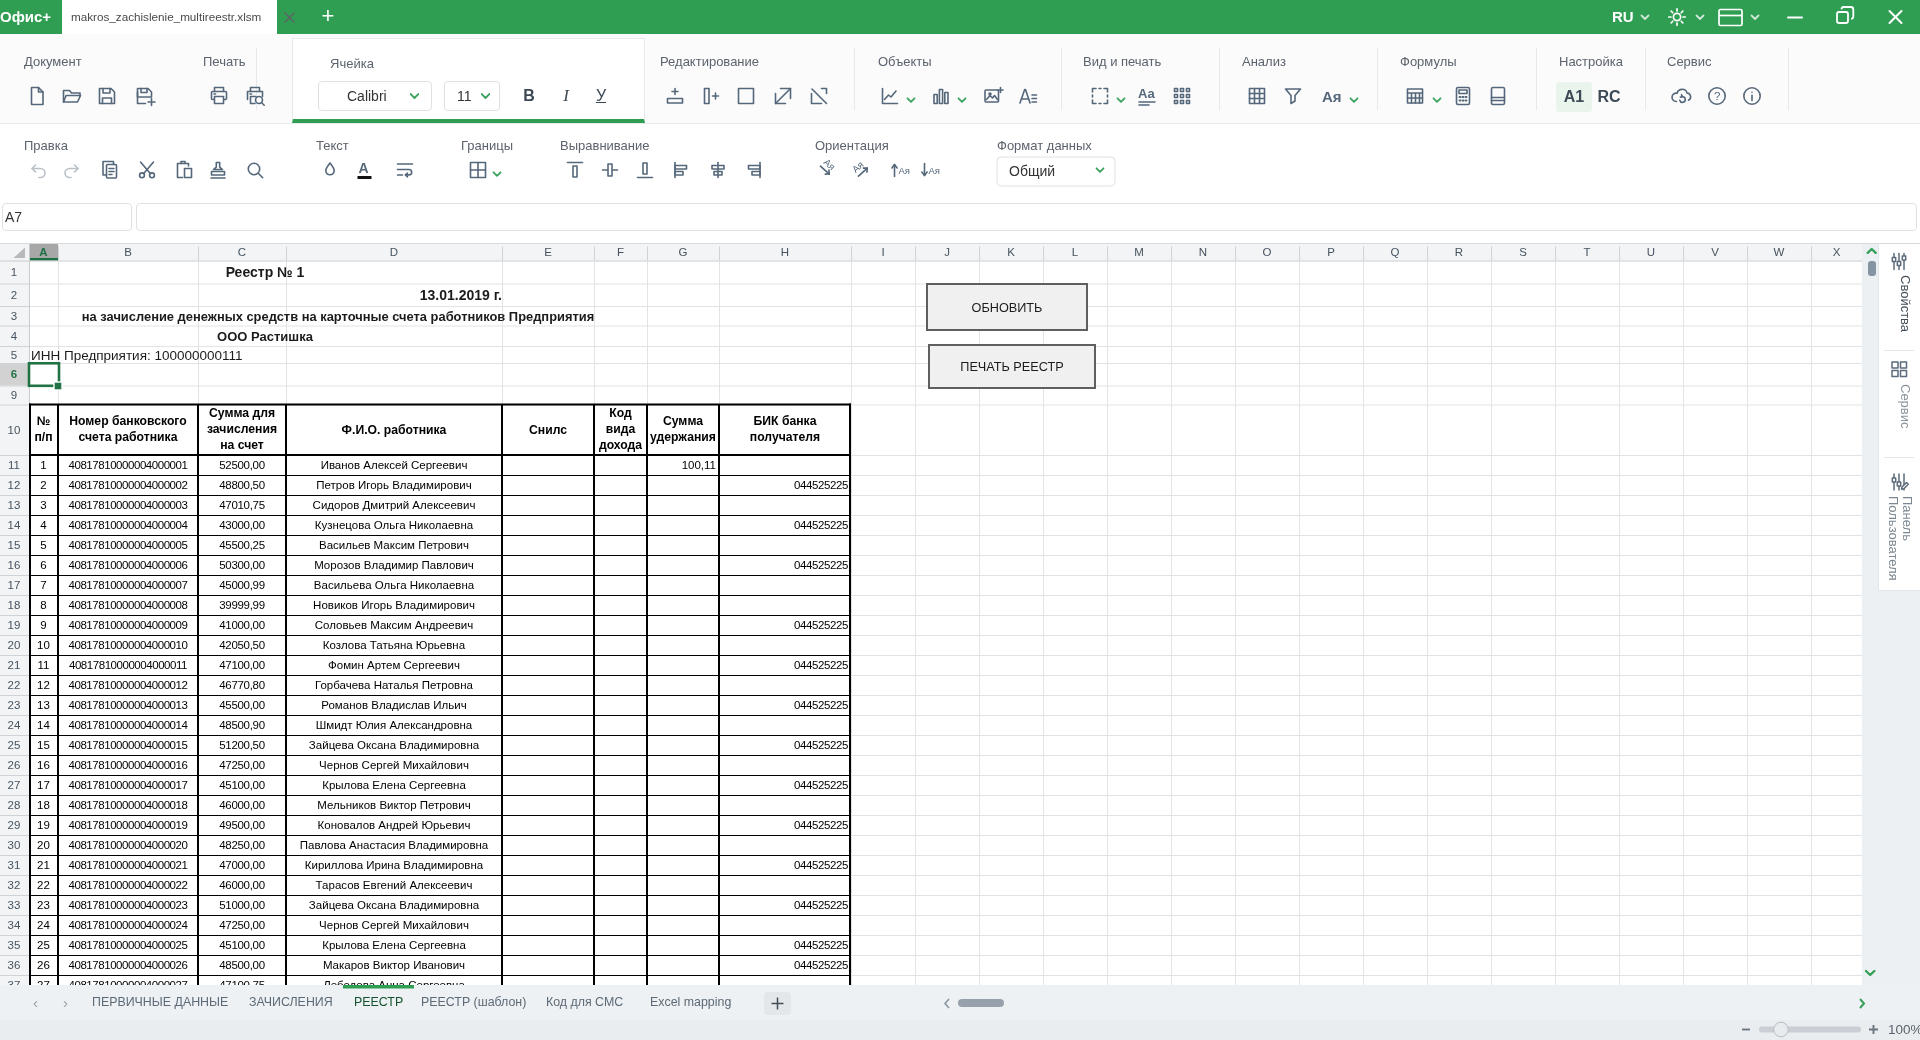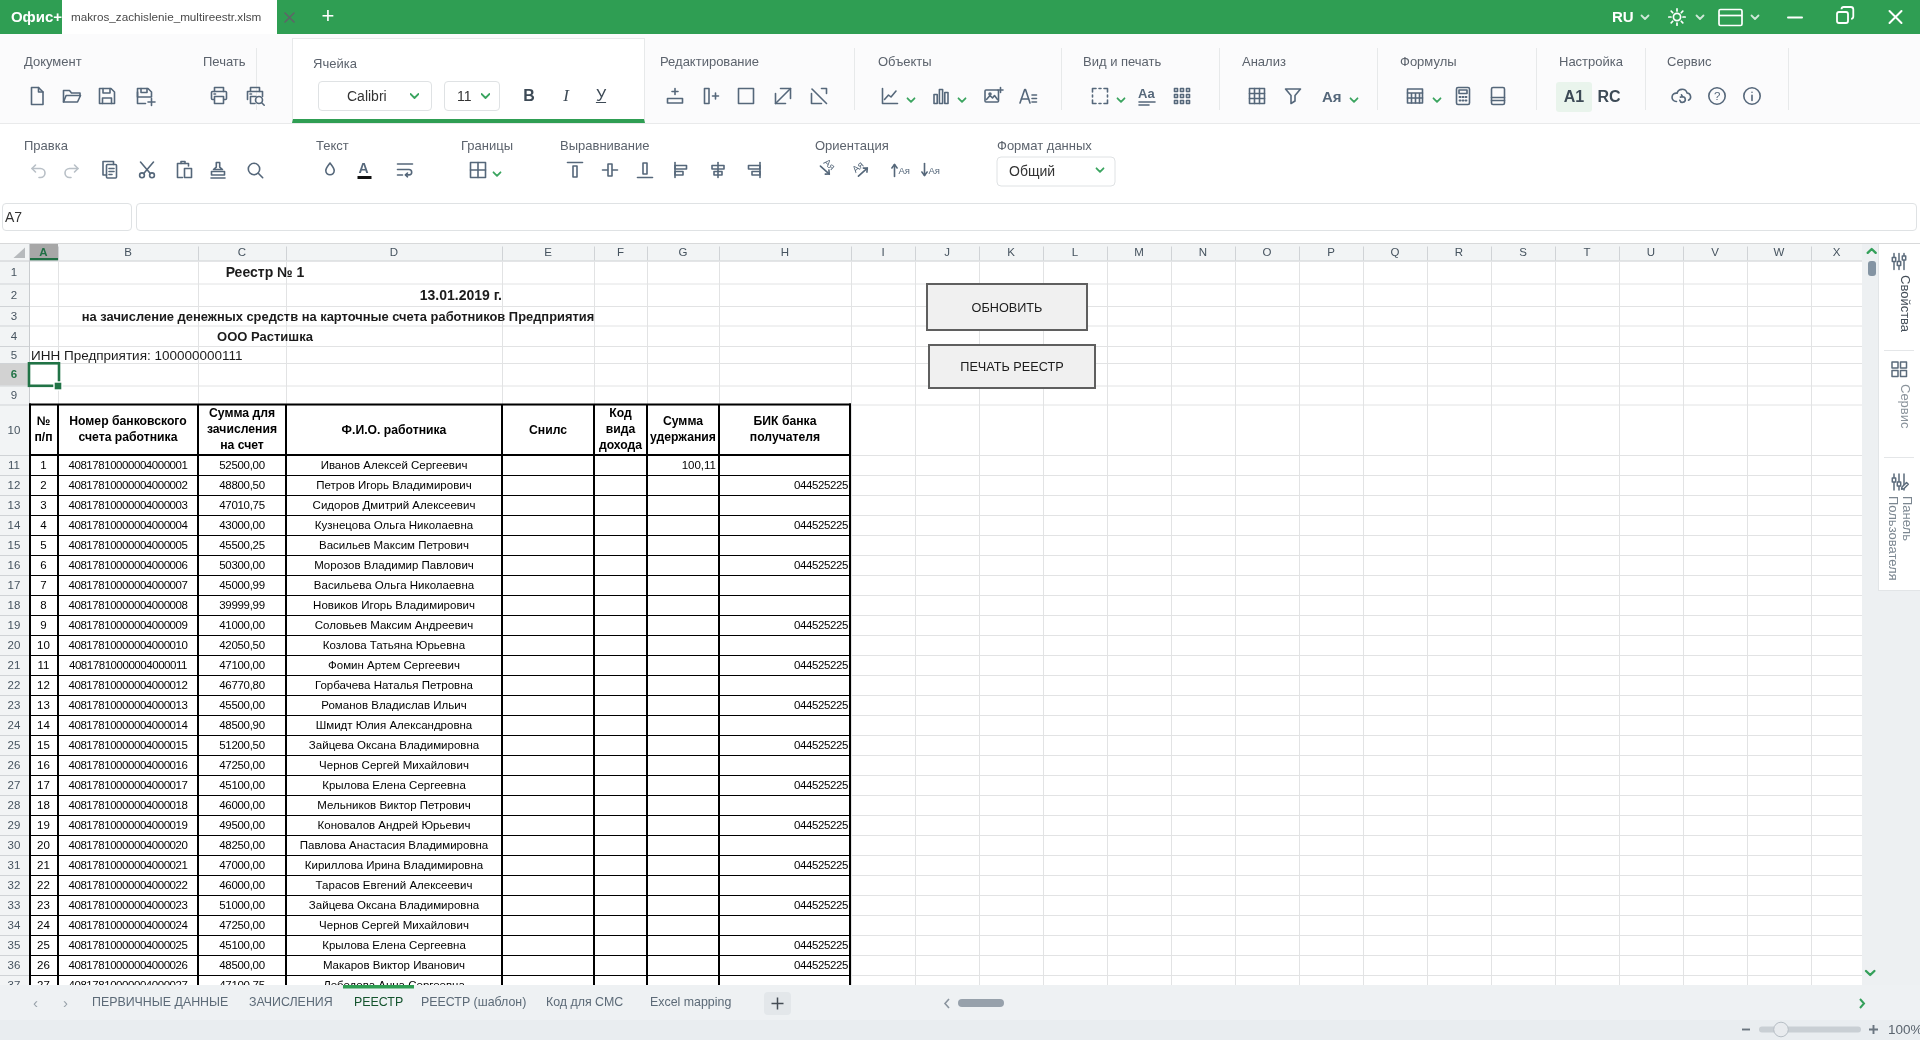--- a/index.html
+++ b/index.html
@@ -1,25 +1,25 @@
 <!DOCTYPE html>
 <html><head><meta charset="utf-8"><title>spread</title>
 <style>
 *{margin:0;padding:0;box-sizing:border-box}
 html,body{width:1920px;height:1040px;overflow:hidden;font-family:"Liberation Sans",sans-serif;background:#fff}
 .abs{position:absolute}
 #topbar{left:0;top:0;width:1920px;height:34px;background:#2f9e53}
-#logo{left:0;top:0;width:62px;height:34px;background:#2f9e53;color:#fff;font-weight:bold;font-size:15px;line-height:34px;text-align:right}
+#logo{left:0;top:0;width:62px;height:34px;background:#2f9e53;color:#fff;font-weight:bold;font-size:15px;line-height:34px;text-align:left}
 #tab{left:62px;top:0;width:215px;height:34px;background:#fff;color:#4a4a4a;font-size:11.7px;line-height:34px}
 #tab span.name{position:absolute;left:9px;top:0}
 
 #plus{left:318px;top:0;width:20px;height:34px;color:#fff;font-size:22px;font-weight:300;line-height:32px;text-align:center}
 #tb1{left:0;top:34px;width:1920px;height:90px;background:#fbfbfc;border-bottom:1px solid #e9eaeb}
 #card{left:292px;top:38px;width:353px;height:85px;background:#fff;border:1px solid #e7e9ea;border-bottom:4px solid #2f9e53}
-#cardlabel{left:313px;top:56px;font-size:13px;color:#5c636d}
+#cardlabel{left:330px;top:56px;font-size:13px;color:#5c636d}
 .sel{border:1px solid #dfe2e4;border-radius:4px;background:#fff;font-size:14px;color:#333}
 #fontsel{left:318px;top:81px;width:114px;height:30px;line-height:28px;padding-left:28px}
 #sizesel{left:444px;top:81px;width:56px;height:30px;line-height:28px;padding-left:12px}
 .biu{top:82px;font-size:16px;color:#3d4a56;width:30px;height:28px;text-align:center;line-height:28px}
 #fb{left:0;top:199px;width:1920px;height:45px;background:#fff;border-bottom:1px solid #d8d9da}
 #namebox{left:2px;top:4px;width:130px;height:28px;line-height:26px;padding-left:2px}
 #formulabox{left:136px;top:4px;width:1781px;height:28px}
 #tabbar{left:0;top:985px;width:1920px;height:35px;background:#eef1f3;font-size:12.4px;color:#5c6a77}
 #tabbar .t{position:absolute;top:0;height:35px;line-height:35px}
 #statusbar{left:0;top:1020px;width:1920px;height:20px;background:#e9edf0}

